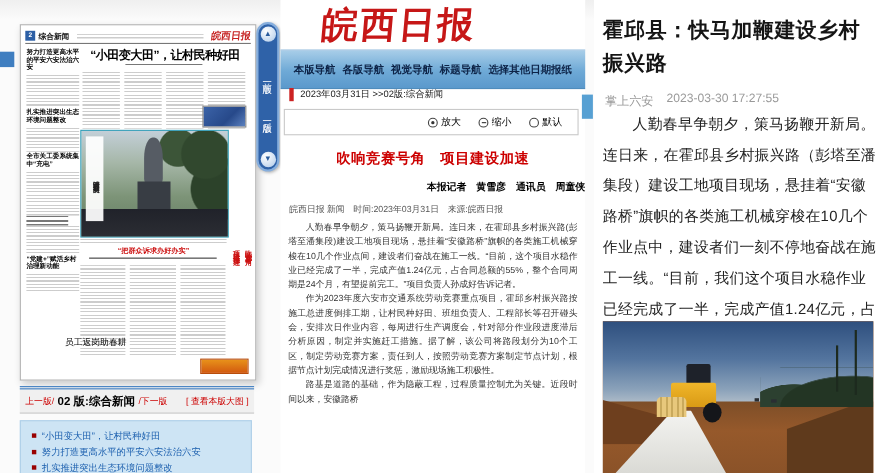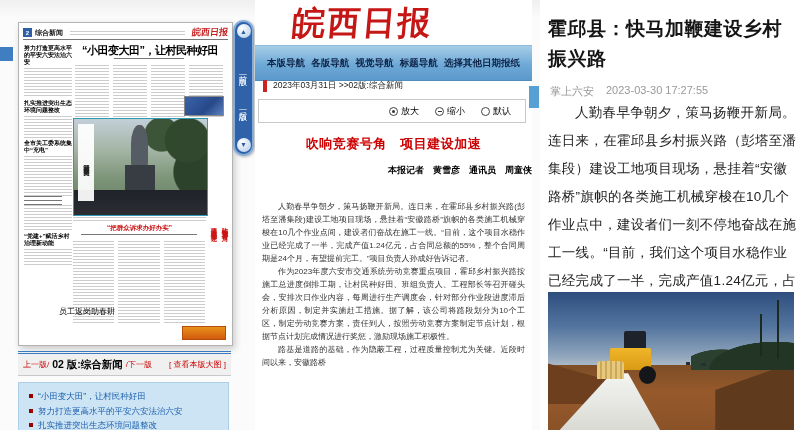--- a/index.html
+++ b/index.html
@@ -224,20 +224,21 @@
         <span class="radio minus"></span>
         <span>缩小</span>
       </span>
       <span class="tool">
         <span class="radio"></span>
         <span>默认</span>
       </span>
     </div>
     <div class="art-title">吹响竞赛号角　项目建设加速</div>
     <div class="art-byline">本报记者　黄雪彦　通讯员　周童侠</div>
+    <div class="art-meta">皖西日报 新闻　时间:2023年03月31日　来源:皖西日报</div>
     <div class="art-body">
       <p>人勤春早争朝夕，策马扬鞭开新局。连日来，在霍邱县乡村振兴路(彭塔至潘集段)建设工地项目现场，悬挂着“安徽路桥”旗帜的各类施工机械穿梭在10几个作业点间，建设者们奋战在施工一线。“目前，这个项目水稳作业已经完成了一半，完成产值1.24亿元，占合同总额的55%，整个合同周期是24个月，有望提前完工。”项目负责人孙成好告诉记者。</p>
       <p>作为2023年度六安市交通系统劳动竞赛重点项目，霍邱乡村振兴路按施工总进度倒排工期，让村民种好田、班组负责人、工程部长等召开碰头会，安排次日作业内容，每周进行生产调度会，针对部分作业段进度滞后分析原因，制定并实施赶工措施。据了解，该公司将路段划分为10个工区，制定劳动竞赛方案，责任到人，按照劳动竞赛方案制定节点计划，根据节点计划完成情况进行奖惩，激励现场施工积极性。</p>
       <p>路基是道路的基础，作为隐蔽工程，过程质量控制尤为关键。近段时间以来，安徽路桥</p>
     </div>
   </div>
 
   <div class="abs blue-frag"></div>
 
   <div class="abs right-panel">

